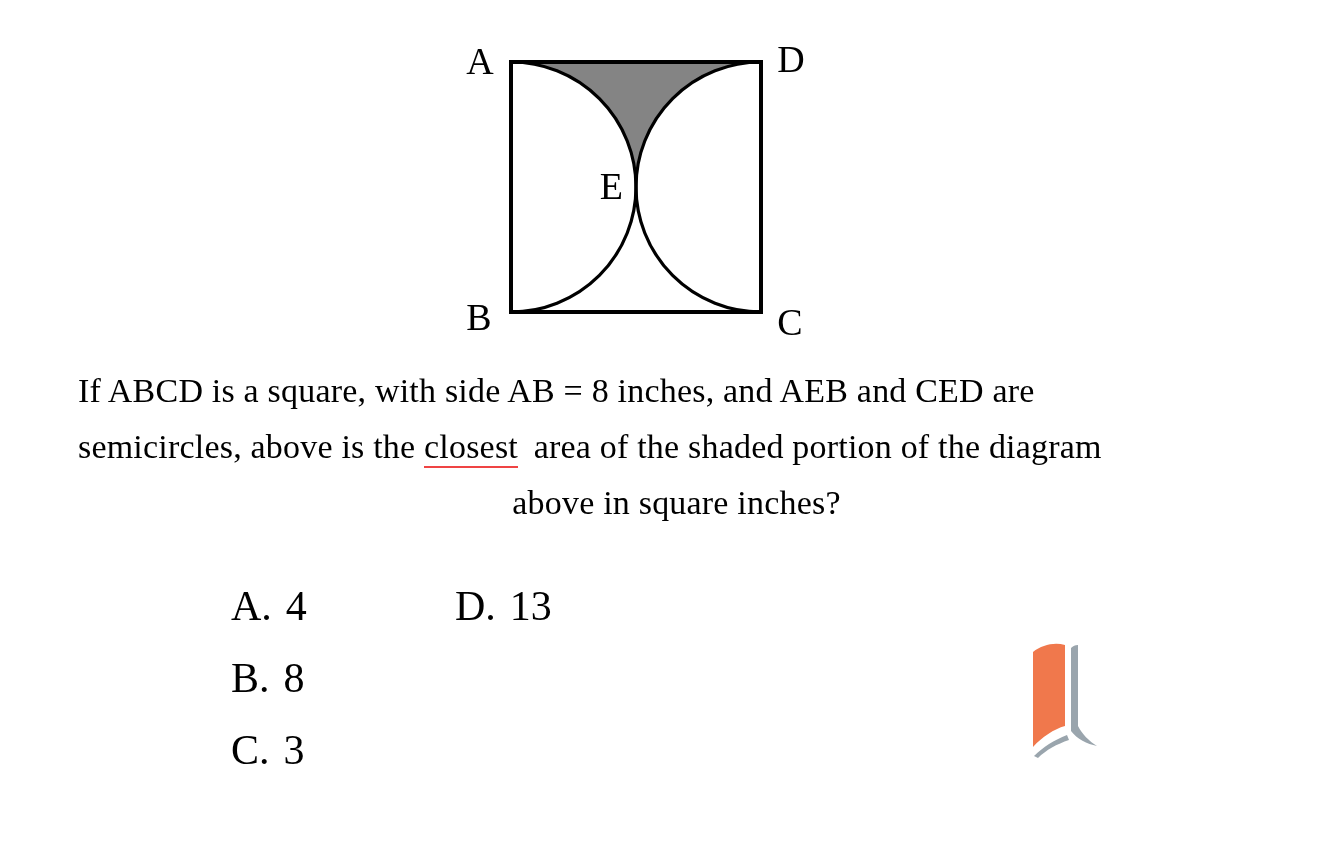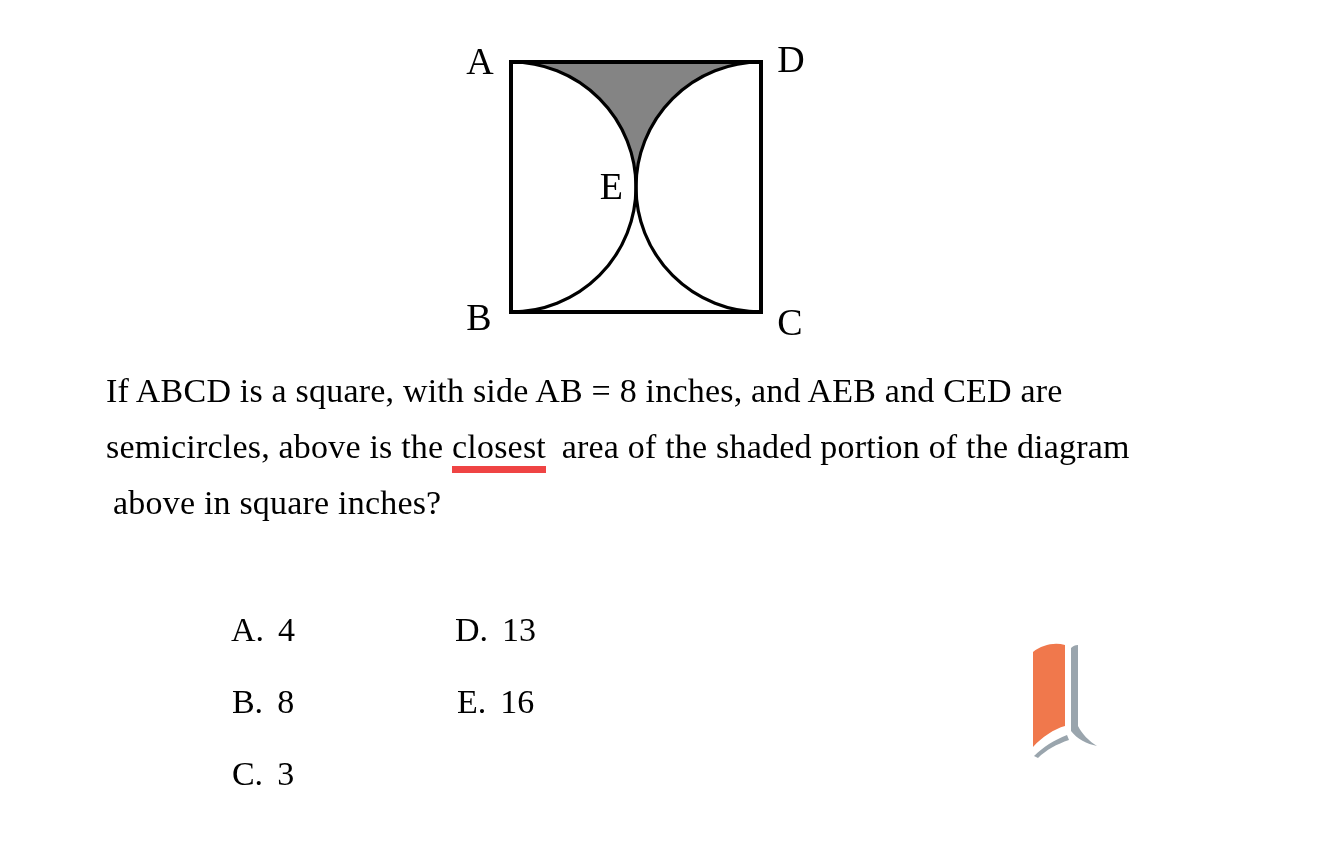--- a/index.html
+++ b/index.html
@@ -23,37 +23,35 @@
     font-size: 38px; fill: #000;
   }
 
   
   #question {
     position: absolute; left: 78px; top: 363px;
     width: 1190px;
     font-size: 34px; line-height: 56px;
     letter-spacing: 0.2px;
     white-space: nowrap;
-    margin-left: 28px;
   }
-  #question .q-line3 { padding-left: 7px; }
+  #question .q-line3 { padding-left: 7px; text-align: center; }
   #question .underlined {
     display: inline-block;
-    border-bottom: 7px solid #ef4444;
+    border-bottom: 2px solid #ef4444;
     padding-bottom: 1px;
     line-height: 1.1;
     margin-right: 7px;
   }
 
   
   .choice-col {
-    position: absolute; top: 594px;
-    font-size: 34px;
+    position: absolute; top: 570px;
+    font-size: 42px;
     white-space: nowrap;
-    text-align: center;
   }
   #choices-left  { left: 231px; }
   #choices-right { left: 455px; }
   .choice-row { height: 72px; line-height: 72px; }
   .choice-label { display: inline-block; margin-right: 14px; }
 
   
   #logo-icon {
     position: absolute; left: 1029px; top: 640px;
     width: 72px; height: 122px;
@@ -113,23 +111,20 @@
       <span class="choice-label">B.</span><span class="choice-value">8</span>
     </div>
     <div class="choice-row">
       <span class="choice-label">C.</span><span class="choice-value">3</span>
     </div>
   </div>
   <div id="choices-right" class="choice-col">
     <div class="choice-row">
       <span class="choice-label">D.</span><span class="choice-value">13</span>
     </div>
-    <div class="choice-row">
-      <span class="choice-label">E.</span><span class="choice-value">16</span>
-    </div>
   </div>
 
   <svg id="logo-icon" viewBox="0 0 72 122" xmlns="http://www.w3.org/2000/svg">
 
     <path d="M 4 12 C 13 5 25 2 36 5 L 36 86 C 25 89 13 97 4 107 Z" fill="#f0784c"></path>
 
     <path d="M 42 8 C 44 6 46 5 49 5 L 49 86 C 53 94 60 101 68 106 C 58 104 48 99 42 91 Z" fill="#9aa5ad"></path>
 
     <path d="M 5 116 C 14 107 25 100 38 95 L 40 100 C 28 104 17 110 9 118 Z" fill="#9aa5ad"></path>
   </svg>

